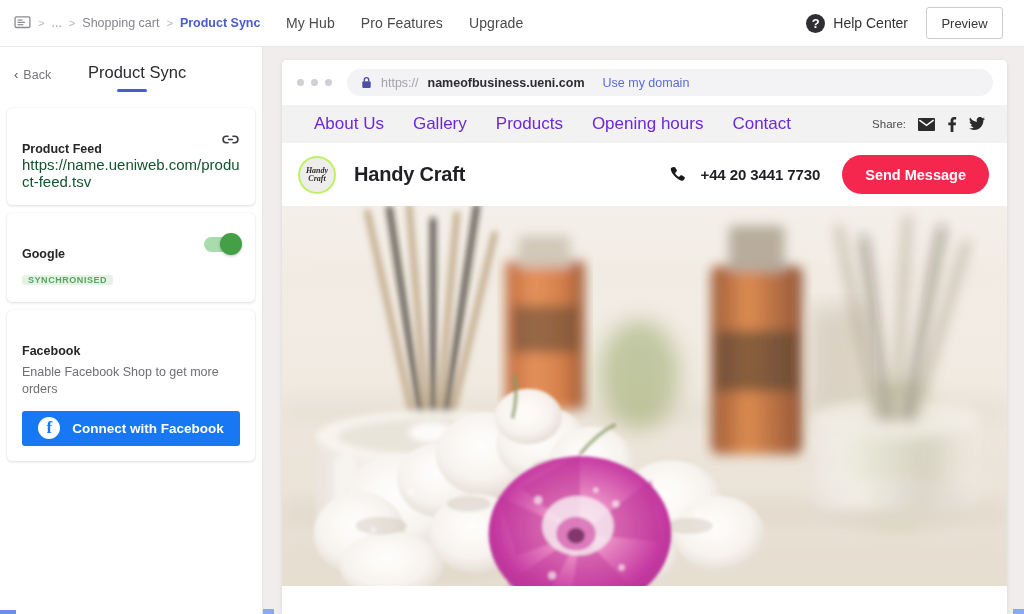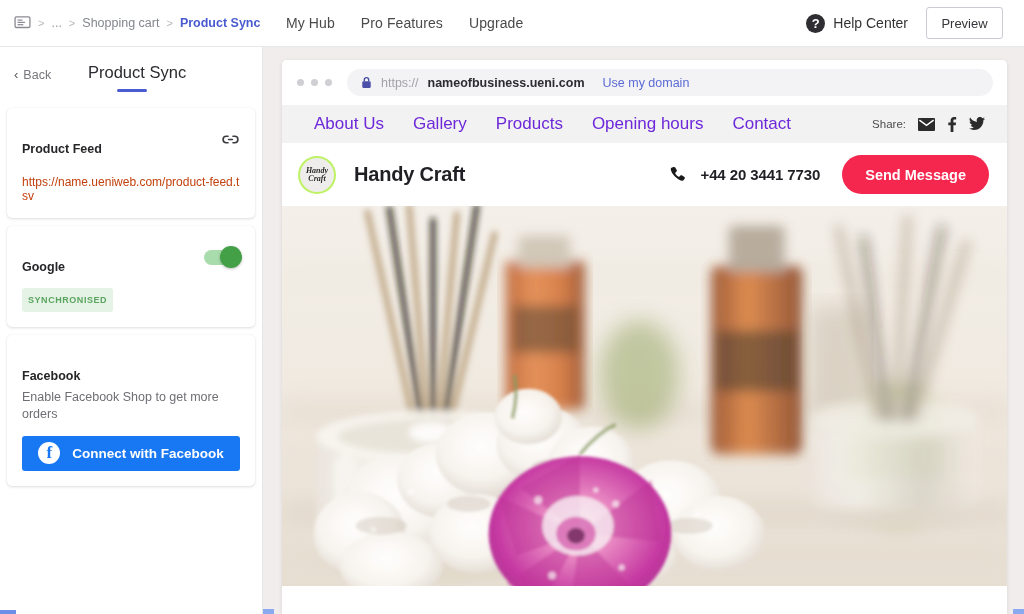--- a/index.html
+++ b/index.html
@@ -79,37 +79,37 @@
 
   .cards { padding: 6px 7px 0 7px; }
   .card {
     background: #fff; border-radius: 5px; margin-bottom: 8px;
     box-shadow: 0 1px 3px rgba(0,0,0,.13), 0 0 1px rgba(0,0,0,.08);
     padding: 14px 15px 15px 15px;
   }
   .card-row { display: flex; align-items: center; justify-content: space-between; }
   .card-title { font-size: 12.5px; font-weight: bold; color: #262629; margin-top: 20px; }
   .card-sub { font-size: 12.5px; color: #6e6e75; margin-top: 6px; line-height: 1.35; }
-  .feed-url { font-size: 12px; color: #c2410c; margin-top: 19px; word-break: break-all; }
+  .feed-url { font-size: 15px; color: #14532d; word-break: break-all; }
   .link-icon { width: 19px; height: 19px; display: block; cursor: pointer; }
 
   .toggle {
     width: 36px; height: 15px; border-radius: 8px; background: #a9dcac;
     position: relative; cursor: pointer;
   }
   .toggle .knob {
     position: absolute; right: -2px; top: -3.5px;
     width: 22px; height: 22px; border-radius: 50%;
     background: #43a047; box-shadow: 0 1px 3px rgba(0,0,0,.25);
   }
   .badge {
     display: inline-block; margin-top: 14px;
     background: #e4f3e5; color: #5aa45f;
     font-size: 9px; font-weight: bold; letter-spacing: .55px;
-    padding: 7px 6px; border-radius: 3px;
+    padding: 0 6px; border-radius: 3px;
   }
 
   .btn-social {
     margin-top: 13px; width: 100%; height: 35px;
     display: flex; align-items: center; justify-content: center; gap: 12px;
     border: none; cursor: pointer; color: #fff;
     font-size: 13.5px; font-weight: bold; font-family: inherit;
   }
   .btn-fb { background: #1877f2; border-radius: 3px; }
   .btn-ig {

